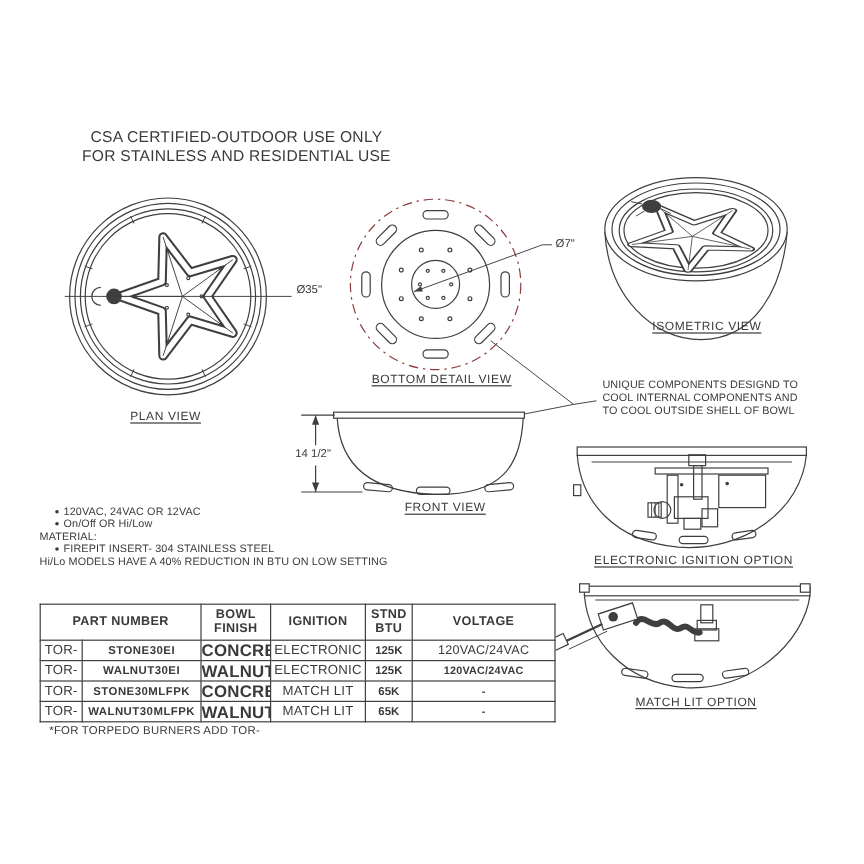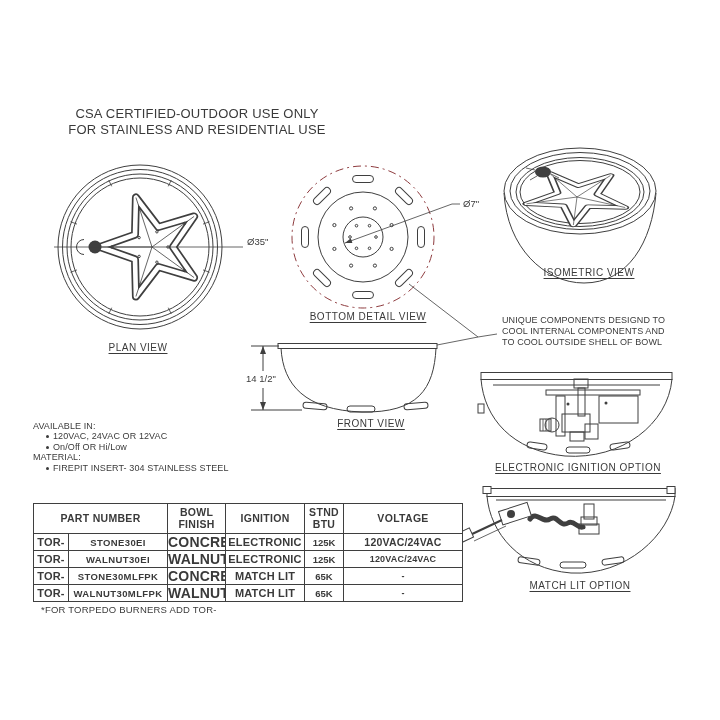--- a/index.html
+++ b/index.html
@@ -19,21 +19,21 @@
        text-decoration:underline;text-underline-offset:2px;white-space:nowrap;}
   .dim{position:absolute;font-size:9.5px;white-space:nowrap;}
   .note{position:absolute;left:502px;top:315px;font-size:9px;line-height:11.2px;letter-spacing:.1px;}
   .specs{position:absolute;left:33px;top:421px;font-size:9px;line-height:10.4px;letter-spacing:.1px;}
   .specs .ind{padding-left:13px;}
   .dot{display:inline-block;width:3px;height:3px;border-radius:50%;background:#3a3a3a;
        vertical-align:1px;margin-right:4px;}
   table.spec{position:absolute;left:33px;top:503px;width:429px;border-collapse:collapse;
              table-layout:fixed;border:1.5px solid #3f3f3f;background:#fff;}
   table.spec th,table.spec td{border:1px solid #3f3f3f;padding:0;text-align:center;
-             vertical-align:middle;color:#3a3a3a;overflow:hidden;font-weight:bold;}
+             vertical-align:middle;color:#3a3a3a;overflow:hidden;}
   table.spec thead tr{height:30px;}
   table.spec tbody tr{height:17px;}
   table.spec th{font-size:10.5px;font-weight:700;line-height:11.5px;letter-spacing:.3px;}
   .c-prefix{font-size:11px;letter-spacing:.2px;}
   .c-part{font-size:9.5px;font-weight:700;letter-spacing:.4px;}
   .c-finish{font-size:14px;font-weight:700;letter-spacing:.2px;margin-top:39px;}
   .c-ign{font-size:11px;letter-spacing:.2px;}
   .c-btu{font-size:9.5px;font-weight:700;}
   .c-volt-lg{font-size:10.5px;letter-spacing:.2px;}
   .c-volt-sm{font-size:9px;font-weight:700;letter-spacing:.2px;}
@@ -221,25 +221,25 @@
   <div class="note">
     <div>UNIQUE COMPONENTS DESIGND TO</div>
     <div>COOL INTERNAL COMPONENTS AND</div>
     <div>TO COOL OUTSIDE SHELL OF BOWL</div>
   </div>
 
   <span class="lbl" style="left:578px;top:462px">ELECTRONIC IGNITION OPTION</span>
   <span class="lbl" style="left:580px;top:580px">MATCH LIT OPTION</span>
 
   <div class="specs">
-    <div>AVAILABLE IN:</div>
     <div class="ind"><span class="dot"></span><span>120VAC, 24VAC OR 12VAC</span></div>
     <div class="ind"><span class="dot"></span><span>On/Off OR Hi/Low</span></div>
     <div>MATERIAL:</div>
     <div class="ind"><span class="dot"></span><span>FIREPIT INSERT- 304 STAINLESS STEEL</span></div>
+    <div>Hi/Lo MODELS HAVE A 40% REDUCTION IN BTU ON LOW SETTING</div>
   </div>
 
   <table class="spec">
     <colgroup>
       <col style="width:35px">
         <col style="width:99px">
         <col style="width:58px">
       <col style="width:79px">
         <col style="width:39px">
         <col style="width:119px">

